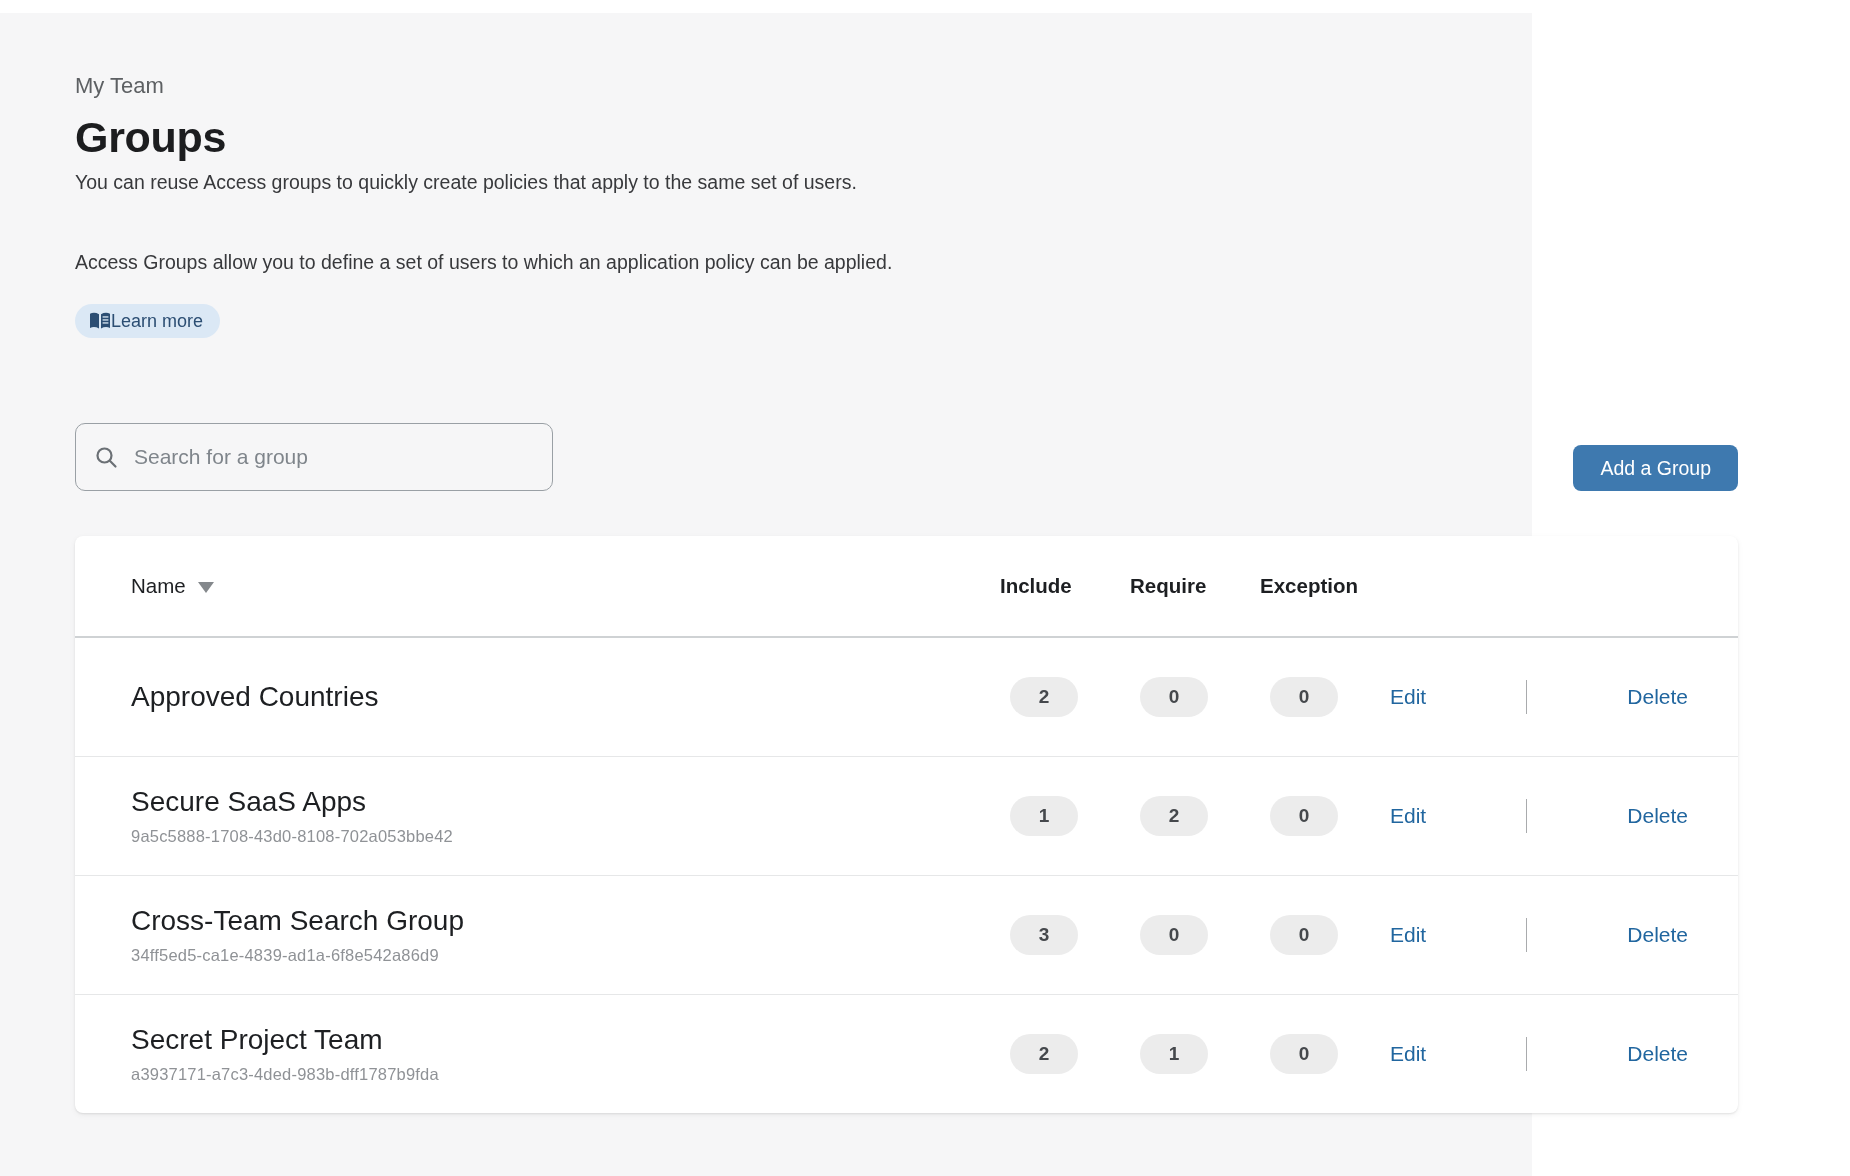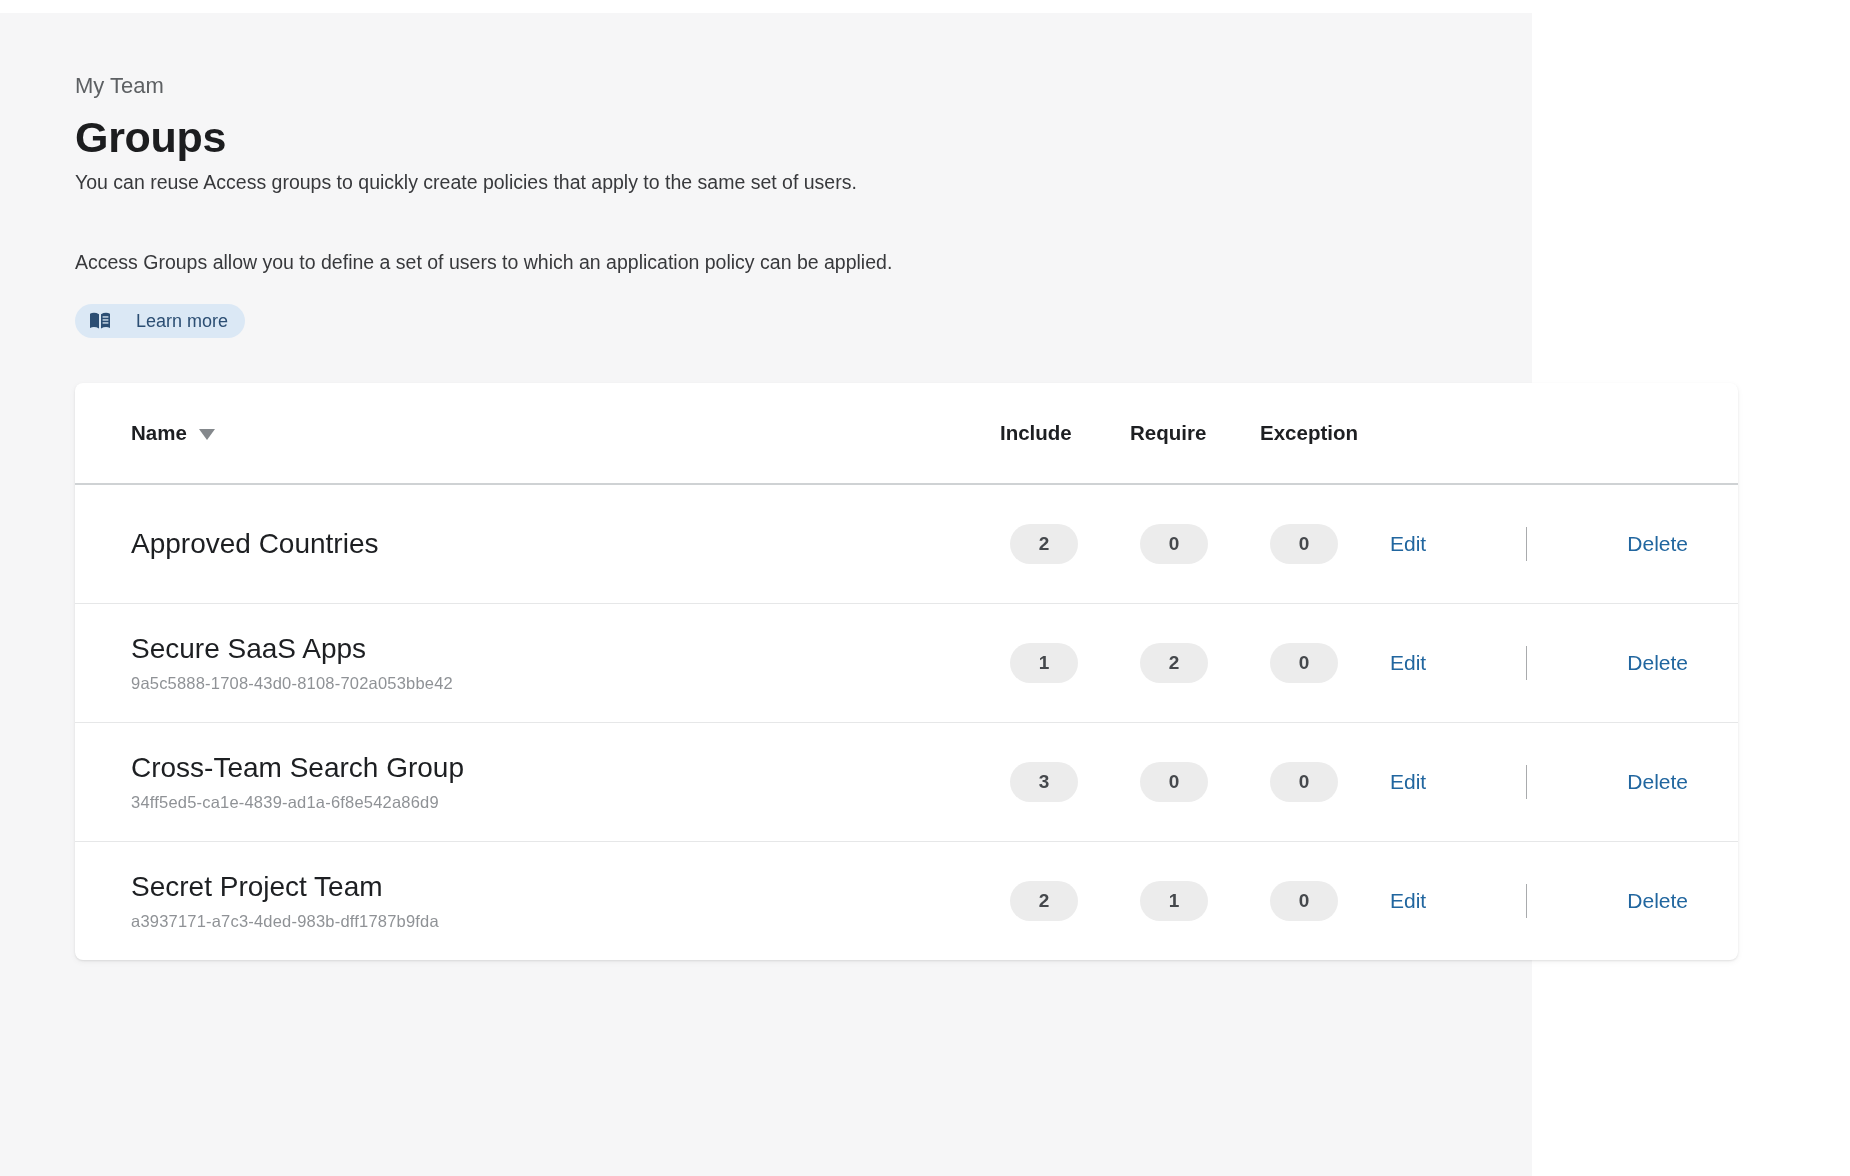--- a/index.html
+++ b/index.html
@@ -10,21 +10,21 @@
   }
   .page{position:absolute;top:13px;left:0;width:1532px;height:1163px;background:#f6f6f7}
   .content{padding:60px 0 0 75px;width:1663px}
 
   .eyebrow{font-size:22px;line-height:26px;color:#5d6063}
   .title{margin:14px 0 0;font-size:43px;line-height:49px;font-weight:700;color:#1c1d1f;letter-spacing:-0.3px}
   .desc{margin:0;font-size:19.5px;line-height:40px;color:#38393c}
   .desc.first{margin-top:40px}
 
   .learn-more-wrap{margin-top:22px}
-  .learn-more{display:inline-flex;align-items:center;gap:25px;height:34px;padding:0 17px 0 14px;
+  .learn-more{display:inline-flex;align-items:center;gap:0;height:34px;padding:0 17px 0 14px;
     border-radius:17px;background:#dbe8f5;color:#2c4e73;font-size:18px;text-decoration:none;cursor:pointer}
   .book-icon{display:inline-flex;align-items:center}
 
   .toolbar{margin-top:85px;display:flex;align-items:flex-end;justify-content:space-between;width:1663px}
   .search{position:relative;width:478px;height:68px}
   .search input{
     width:100%;height:100%;box-sizing:border-box;background:transparent;
     border:1.5px solid #9aa0a5;border-radius:10px;padding:0 16px 0 58px;
     font-size:21px;color:#26282b;font-family:inherit;outline:none;
   }
@@ -36,21 +36,21 @@
     color:#ffffff;font-size:19.5px;font-family:inherit;cursor:pointer;
   }
 
   .card{margin-top:45px;width:1663px;background:#ffffff;border-radius:8px;
     box-shadow:0 1px 2px rgba(0,0,0,.09),0 2px 6px rgba(0,0,0,.05)}
   .row-grid{display:grid;grid-template-columns:minmax(0,1fr) 130px 130px 130px 298px;
     padding:0 50px 0 56px;align-items:center}
   .thead{height:100px;border-bottom:2px solid #cfd2d4}
   .th{font-size:20.5px;font-weight:700;color:#1d1f22}
   .sort-btn{display:inline-flex;align-items:center;gap:12px;background:none;border:none;padding:0;
-    font:inherit;font-weight:700;color:#1d1f22;cursor:pointer}
+    font:inherit;font-weight:400;color:#1d1f22;cursor:pointer}
   .tri{width:0;height:0;border-left:8px solid transparent;border-right:8px solid transparent;
     border-top:11px solid #84888c;margin-top:3px}
 
   .trow{height:118px;border-bottom:1px solid #e6e7e8}
   .trow:last-child{border-bottom:none}
   .gname{font-size:28px;color:#1d1f22}
   .gid{margin-top:9px;font-size:16.5px;color:#8f9296;letter-spacing:.2px}
   .pill{display:inline-flex;min-width:68px;height:40px;padding:0 10px;box-sizing:border-box;margin-left:10px;
     border-radius:20px;background:#ececec;color:#45484c;font-size:19px;font-weight:700;
     align-items:center;justify-content:center}
@@ -78,20 +78,32 @@
             <path d="M21 1.8C18.4.4 15 .5 12 2.2v14.2c3-1.6 6.4-1.7 9-.4V1.8z"></path>
             <rect x="13.6" y="4.3" width="5.8" height="1.3" fill="#dbe8f5"></rect>
             <rect x="13.6" y="7.3" width="5.8" height="1.3" fill="#dbe8f5"></rect>
             <rect x="13.6" y="10.3" width="5.8" height="1.3" fill="#dbe8f5"></rect>
           </svg>
         </span>
         <span>Learn more</span>
       </a>
     </div>
 
+    <div class="toolbar">
+      <div class="search">
+        <span class="search-icon">
+          <svg width="23" height="23" viewBox="0 0 23 23" fill="none" xmlns="http://www.w3.org/2000/svg">
+            <circle cx="9.5" cy="9.5" r="7" stroke="#6b7075" stroke-width="2.2"></circle>
+            <line x1="14.8" y1="14.8" x2="20.5" y2="20.5" stroke="#6b7075" stroke-width="2.2" stroke-linecap="round"></line>
+          </svg>
+        </span>
+        <input type="text" placeholder="Search for a group" style="">
+      </div>
+      <button class="add-btn">Add a Group</button>
+    </div>
 
     <div class="card">
 
       <div class="thead row-grid">
         <div class="th">
           <button class="sort-btn">
             <span>Name</span>
             <span class="tri"></span>
           </button>
         </div>

